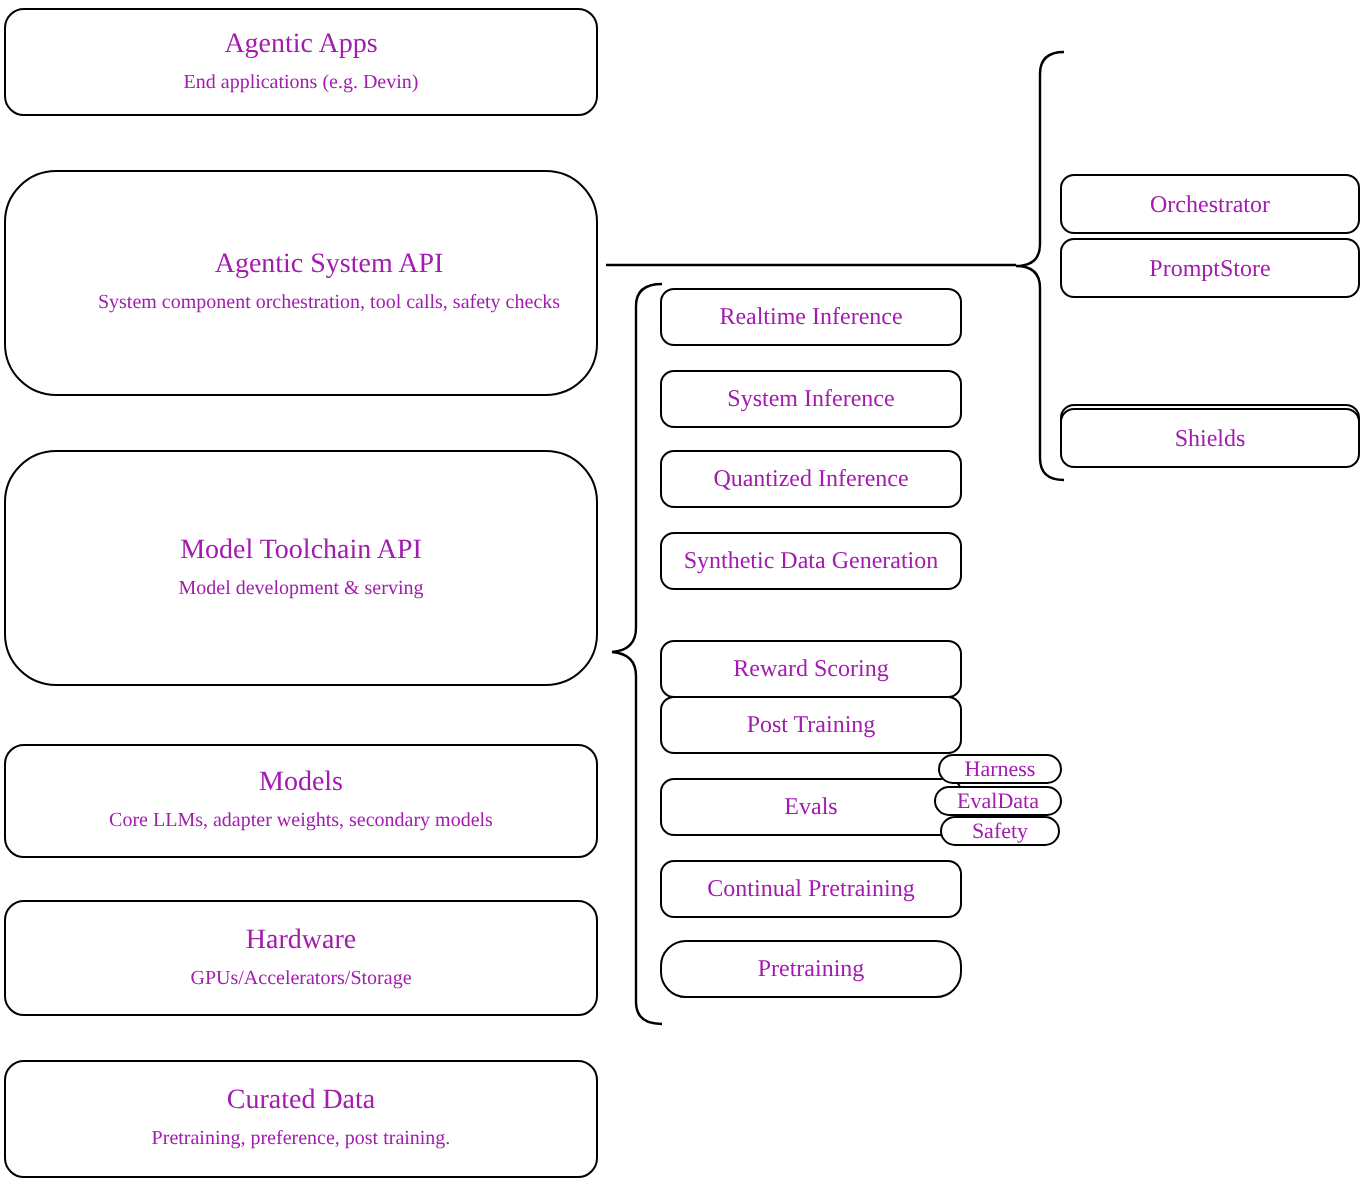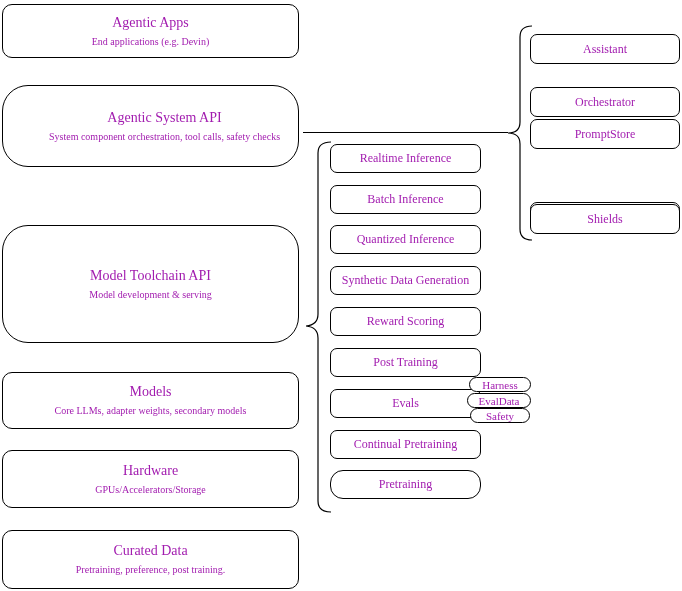--- a/index.html
+++ b/index.html
@@ -71,21 +71,21 @@
     <path d="M 303 132.5 L 508 132.5"></path>
     <path d="M 532 26 Q 520 26 520 37 L 520 122 Q 520 133 508 133 Q 520 133 520 144 L 520 229 Q 520 240 532 240"></path>
     <path d="M 331 142 Q 318 142 318 153 L 318 314 Q 318 325 306 326 Q 318 327 318 338 L 318 501 Q 318 512 331 512"></path>
   </svg>
 
   <div class="bigbox r10" style="top:4px;height:54px;">
     <div class="title">Agentic Apps</div>
     <div class="subtitle">End applications (e.g. Devin)</div>
   </div>
 
-  <div class="bigbox r26" style="top:85px;height:82px;padding-left:28px;">
+  <div class="bigbox r26" style="top:85px;height:113px;padding-left:28px;">
     <div class="title">Agentic System API</div>
     <div class="subtitle">System component orchestration, tool calls, safety checks</div>
   </div>
 
   <div class="bigbox r26" style="top:225px;height:118px;">
     <div class="title">Model Toolchain API</div>
     <div class="subtitle">Model development &amp; serving</div>
   </div>
 
   <div class="bigbox r10" style="top:372px;height:57px;">
@@ -97,32 +97,31 @@
     <div class="title">Hardware</div>
     <div class="subtitle">GPUs/Accelerators/Storage</div>
   </div>
 
   <div class="bigbox r10" style="top:530px;height:59px;">
     <div class="title">Curated Data</div>
     <div class="subtitle">Pretraining, preference, post training.</div>
   </div>
 
   <div class="node mid-node" style="top:144px;">Realtime Inference</div>
-  <div class="node mid-node" style="top:185px;">Batch Inference</div>
+  <div class="node mid-node" style="top:185px;">System Inference</div>
   <div class="node mid-node" style="top:225px;">Quantized Inference</div>
   <div class="node mid-node" style="top:266px;">Synthetic Data Generation</div>
-  <div class="node mid-node" style="top:307px;">Reward Scoring</div>
+  <div class="node mid-node" style="top:320px;">Reward Scoring</div>
   <div class="node mid-node" style="top:348px;">Post Training</div>
   <div class="node mid-node" style="top:430px;">Continual Pretraining</div>
   <div class="node mid-node" style="top:389px;">Evals</div>
   <div class="node mid-node" style="top:470px;border-radius:13px;">Pretraining</div>
 
   <div class="tag" style="left:469px;top:377px;width:62px;height:15px;">Harness</div>
   <div class="tag" style="left:467px;top:393px;width:64px;height:15px;">EvalData</div>
   <div class="tag" style="left:470px;top:408px;width:60px;height:15px;">Safety</div>
 
-  <div class="node right-node" style="top:34px;">Assistant</div>
   <div class="node right-node" style="top:77px;margin-top:10px;">Orchestrator</div>
   <div class="node right-node" style="top:119px;">PromptStore</div>
   <div class="node right-node" style="top:162px;margin-top:40px;">MemoryBank</div>
   <div class="node right-node" style="top:204px;">Shields</div>
 
 </div>
 
 </body></html>

